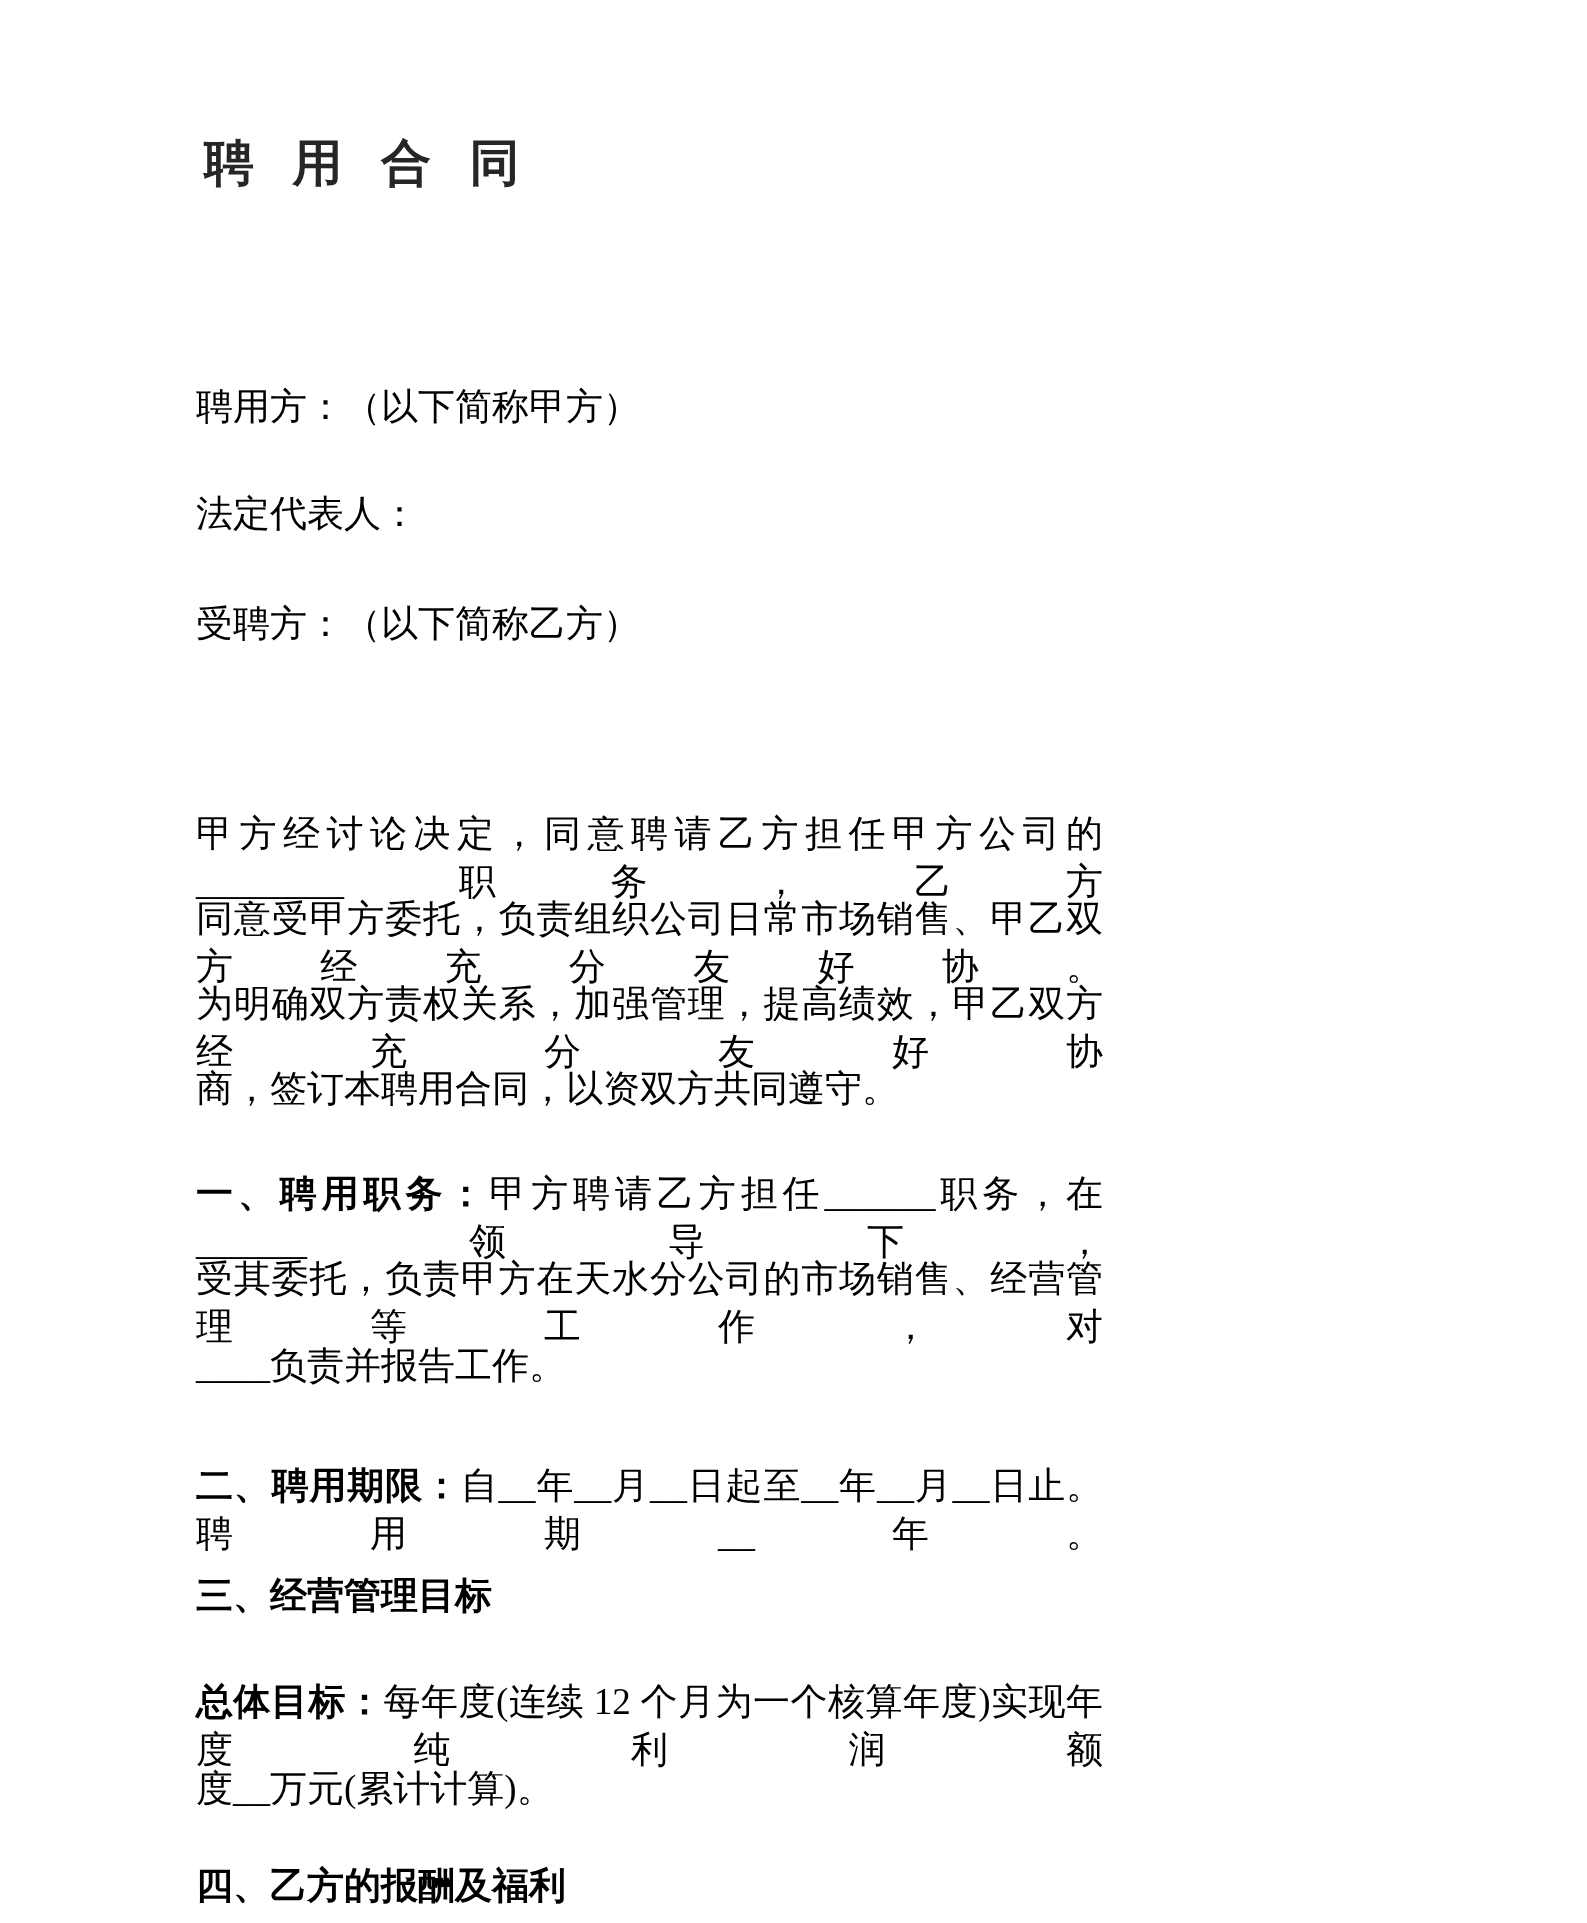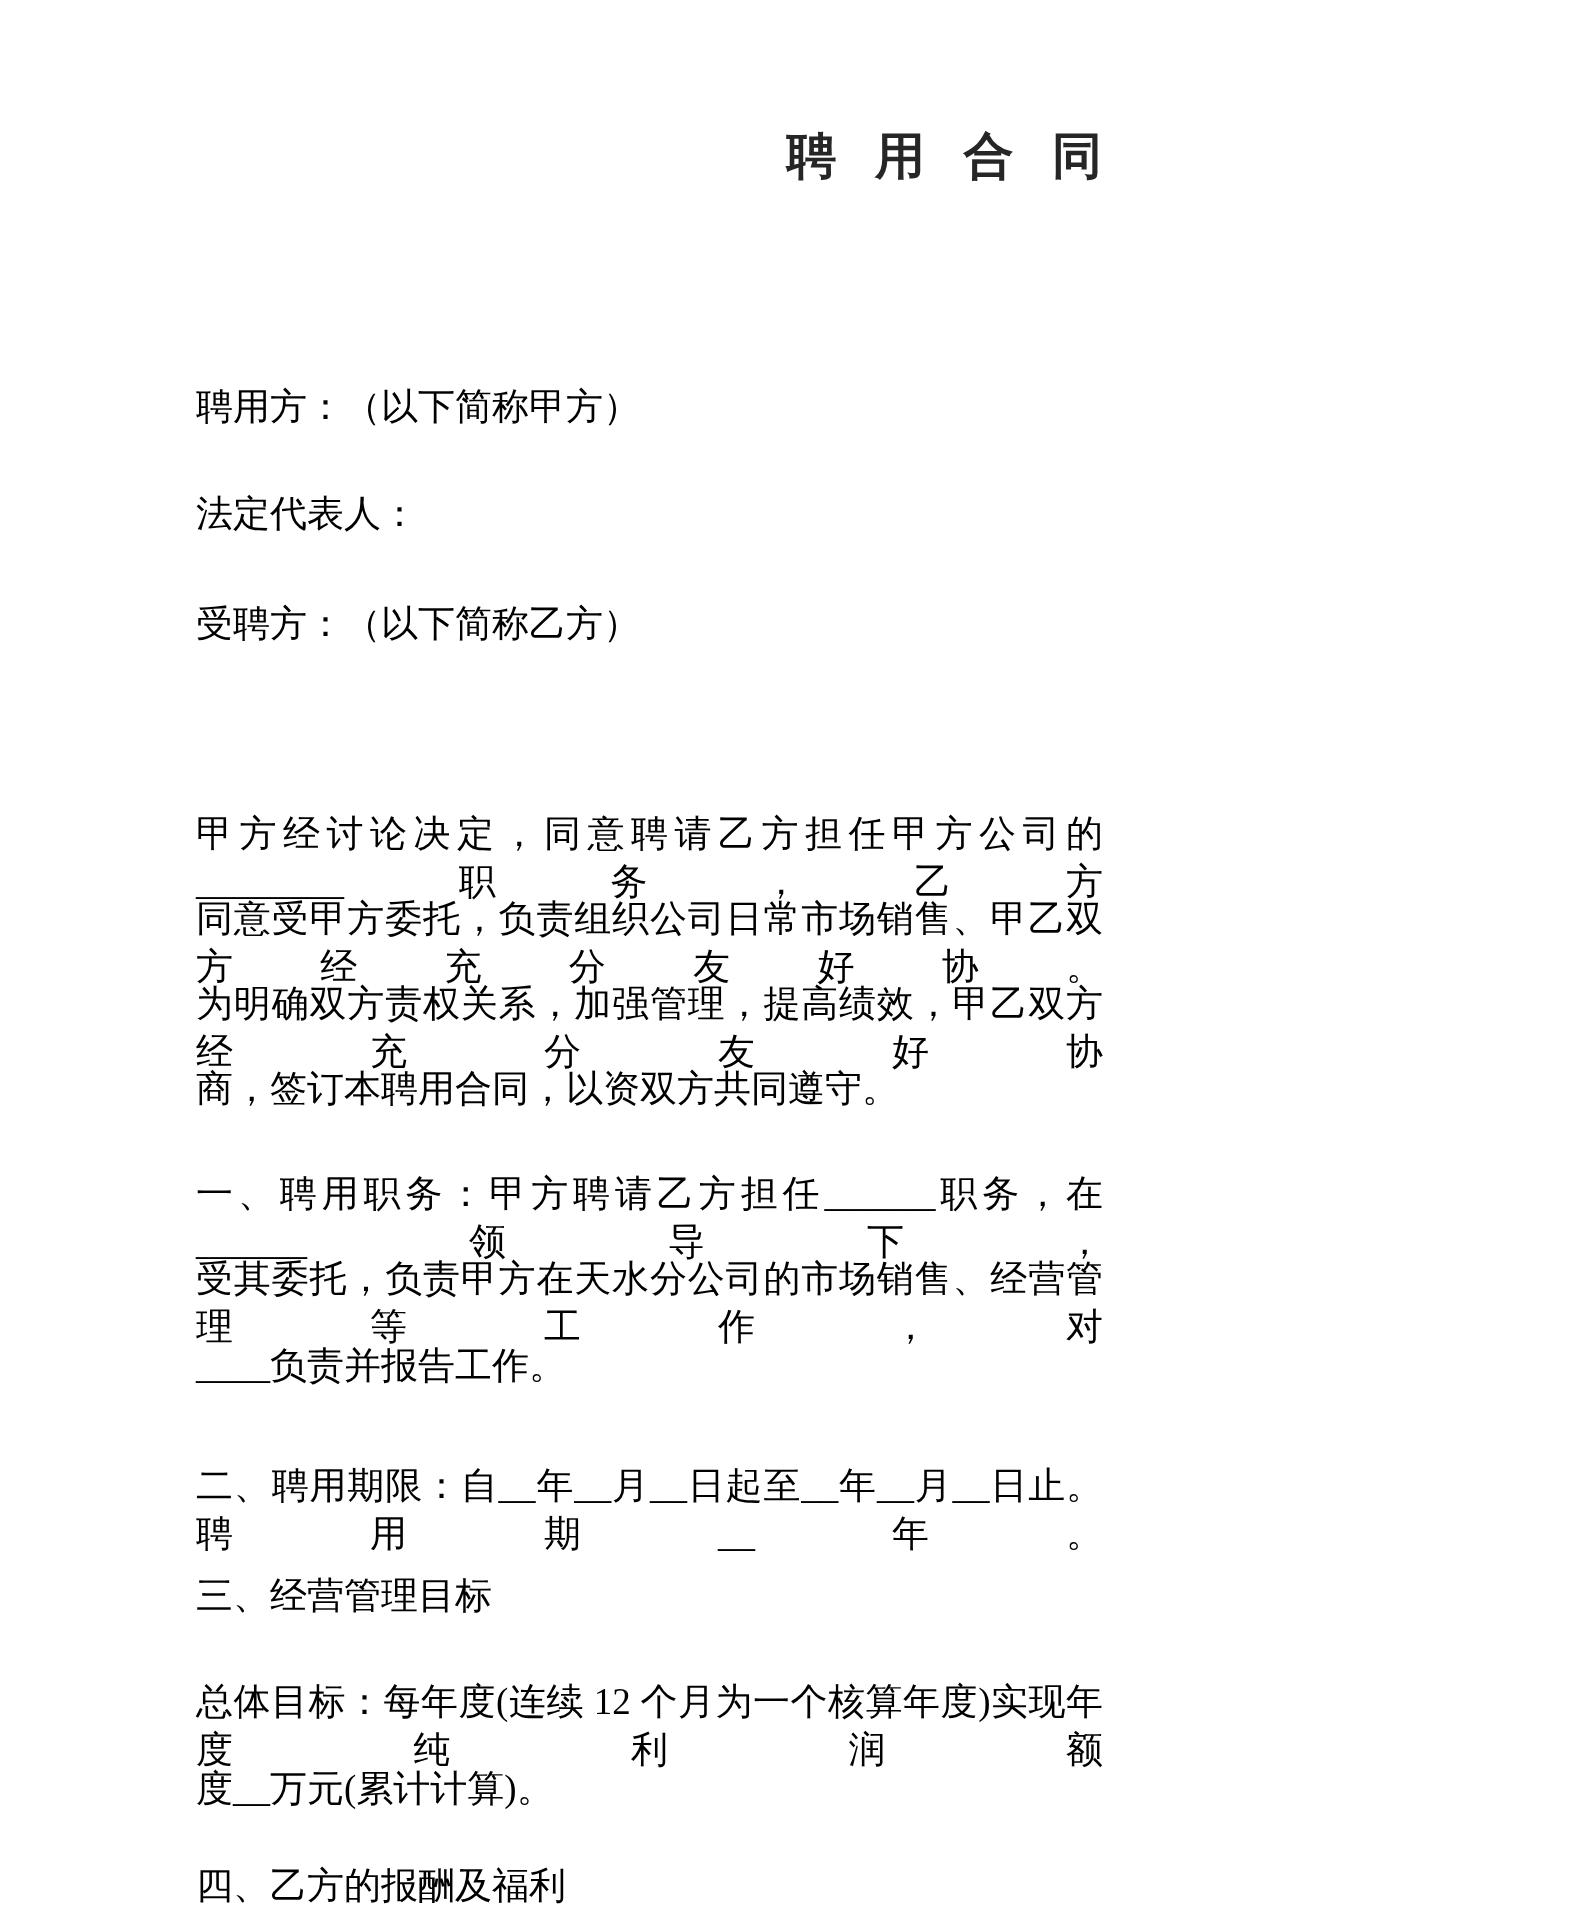--- a/index.html
+++ b/index.html
@@ -14,44 +14,44 @@
     background: #ffffff;
     overflow: hidden;
     font-family: "Liberation Serif", "DejaVu Serif", serif;
     color: #1c1c1c;
   }
   .title {
     position: absolute;
     top: 122px;
     left: 196px;
     width: 907px;
-    margin: 1px;
+    margin: 8px;
     font-size: 50px;
     font-weight: bold;
-    text-align: right;
+    text-align: left;
     word-spacing: 22px;
     letter-spacing: 2px;
     color: #262626;
   }
   .line {
     position: absolute;
     left: 196px;
     width: 907px;
     font-size: 37px;
     line-height: 48px;
     white-space: nowrap;
     color: #000000;
   }
   .line.fill {
     white-space: normal;
     text-align: justify;
     text-align-last: justify;
   }
   .line b {
-    font-weight: normal;
+    font-weight: bold;
   }
 </style>
 </head>
 <body>
 
 <div class="page">
 
   <h1 class="title">聘 用 合 同</h1>
 
   <div class="line" style="top:383px">聘用方：（以下简称甲方）</div>

